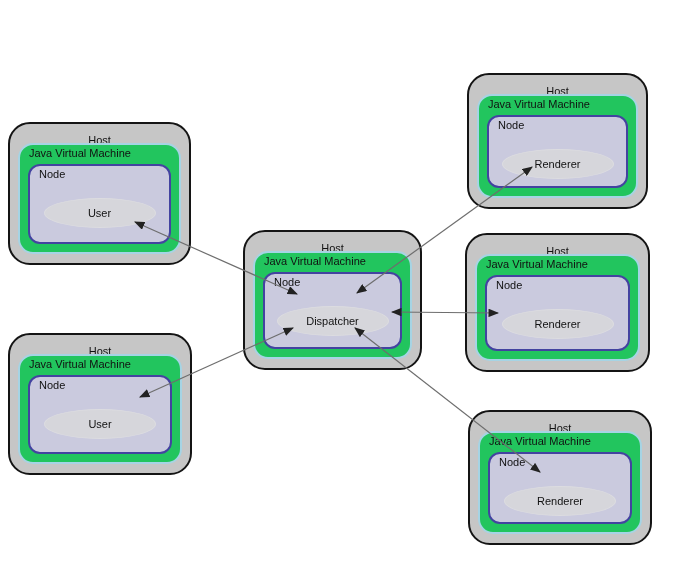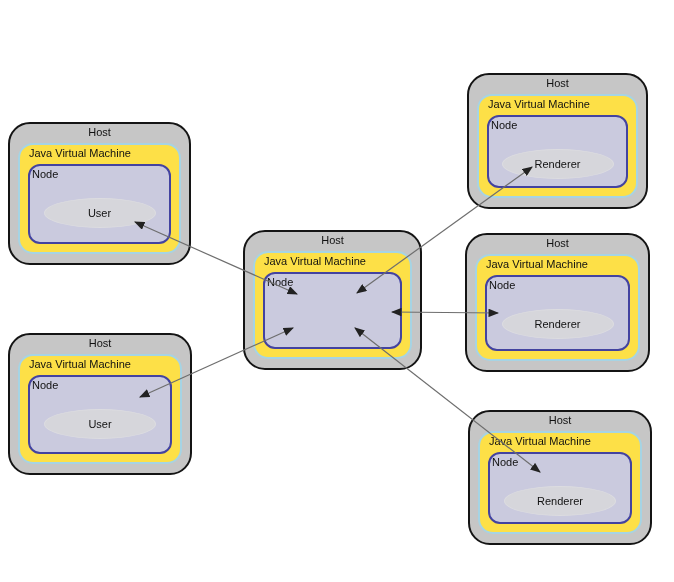--- a/index.html
+++ b/index.html
@@ -16,47 +16,47 @@
     position: absolute;
     background: #c6c6c6;
     border: 2px solid #141414;
     border-radius: 22px;
     box-sizing: border-box;
   }
   .host-label {
     height: 15px;
     text-align: center;
     font-size: 11px;
-    padding-top: 2px;
+    padding-top: 10px;
     line-height: 13px;
   }
   .jvm {
     position: absolute;
     left: 8px; right: 8px; top: 19px; bottom: 9px;
-    background: #fde047;
+    background: #22c55e;
     border: 2px solid #a6d4e4;
     border-radius: 15px;
     box-sizing: border-box;
   }
   .jvm-label {
     font-size: 11px;
     padding: 2px 0 0 9px;
     line-height: 13px;
   }
   .node {
     position: absolute;
     left: 8px; right: 8px; top: 19px; bottom: 8px;
     background: #cacade;
     border: 2px solid #4343a0;
     border-radius: 12px;
     box-sizing: border-box;
   }
   .node-label {
     font-size: 11px;
-    padding: 2px 0 0 2px;
+    padding: 2px 0 0 9px;
     line-height: 13px;
   }
   .entity {
     position: absolute;
     left: 50%;
     top: 32px;
     transform: translateX(-50%);
     width: 112px;
     height: 30px;
     border-radius: 50%;
@@ -108,20 +108,21 @@
       </div>
     </div>
   </div>
 
   <div class="host pos-dispatcher">
     <div class="host-label">Host</div>
     <div class="jvm">
       <div class="jvm-label">Java Virtual Machine</div>
       <div class="node">
         <div class="node-label">Node</div>
+        <div class="entity">Dispatcher</div>
       </div>
     </div>
   </div>
 
   <div class="host pos-renderer-top">
     <div class="host-label">Host</div>
     <div class="jvm">
       <div class="jvm-label">Java Virtual Machine</div>
       <div class="node">
         <div class="node-label">Node</div>

